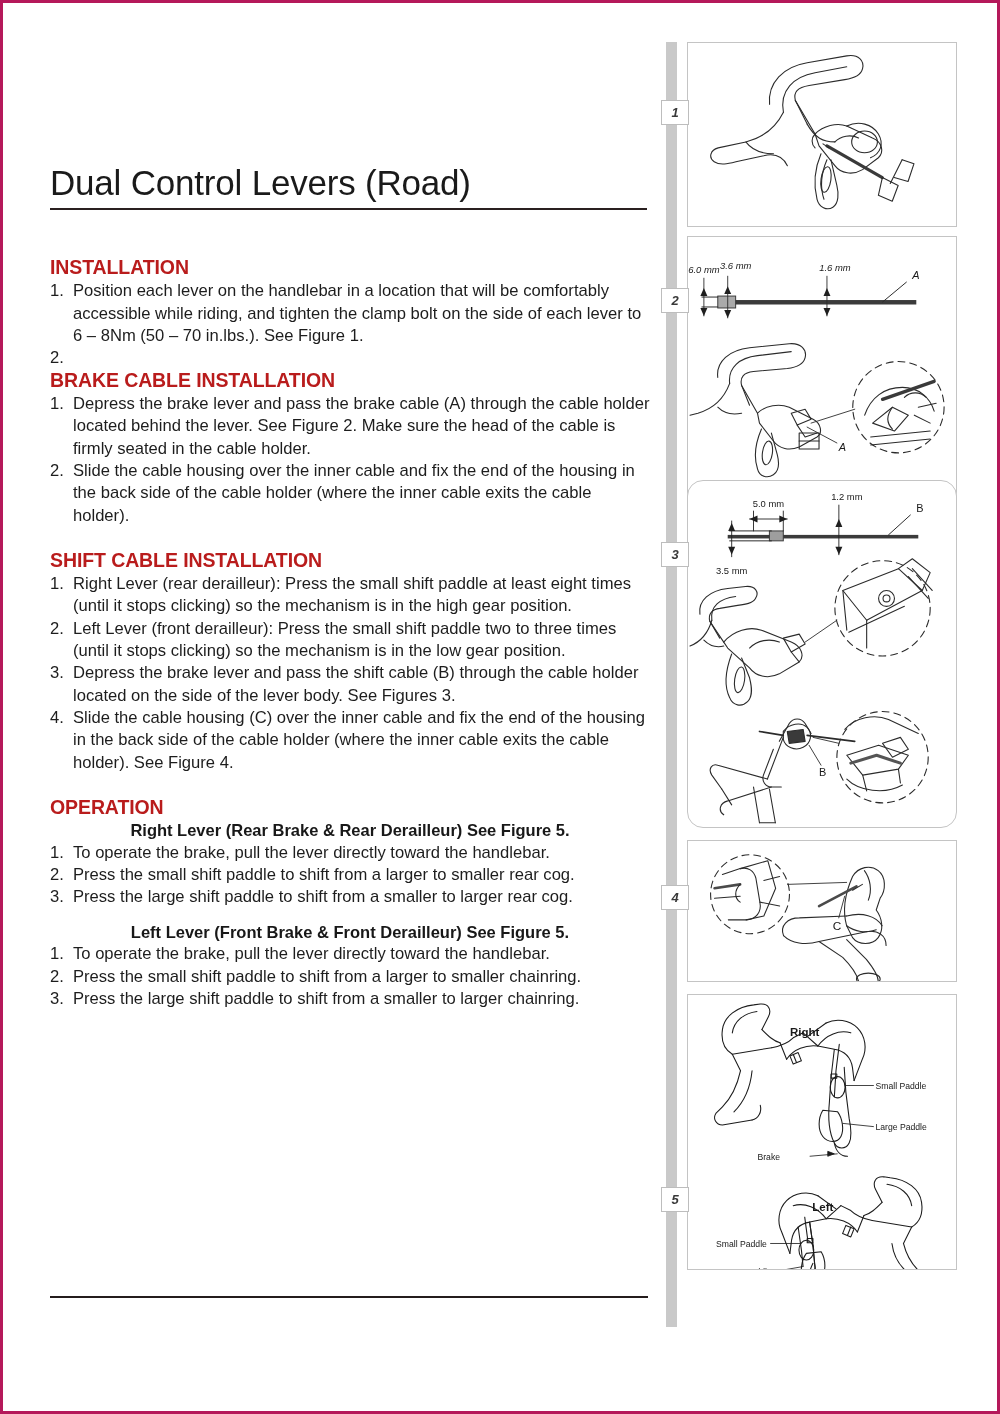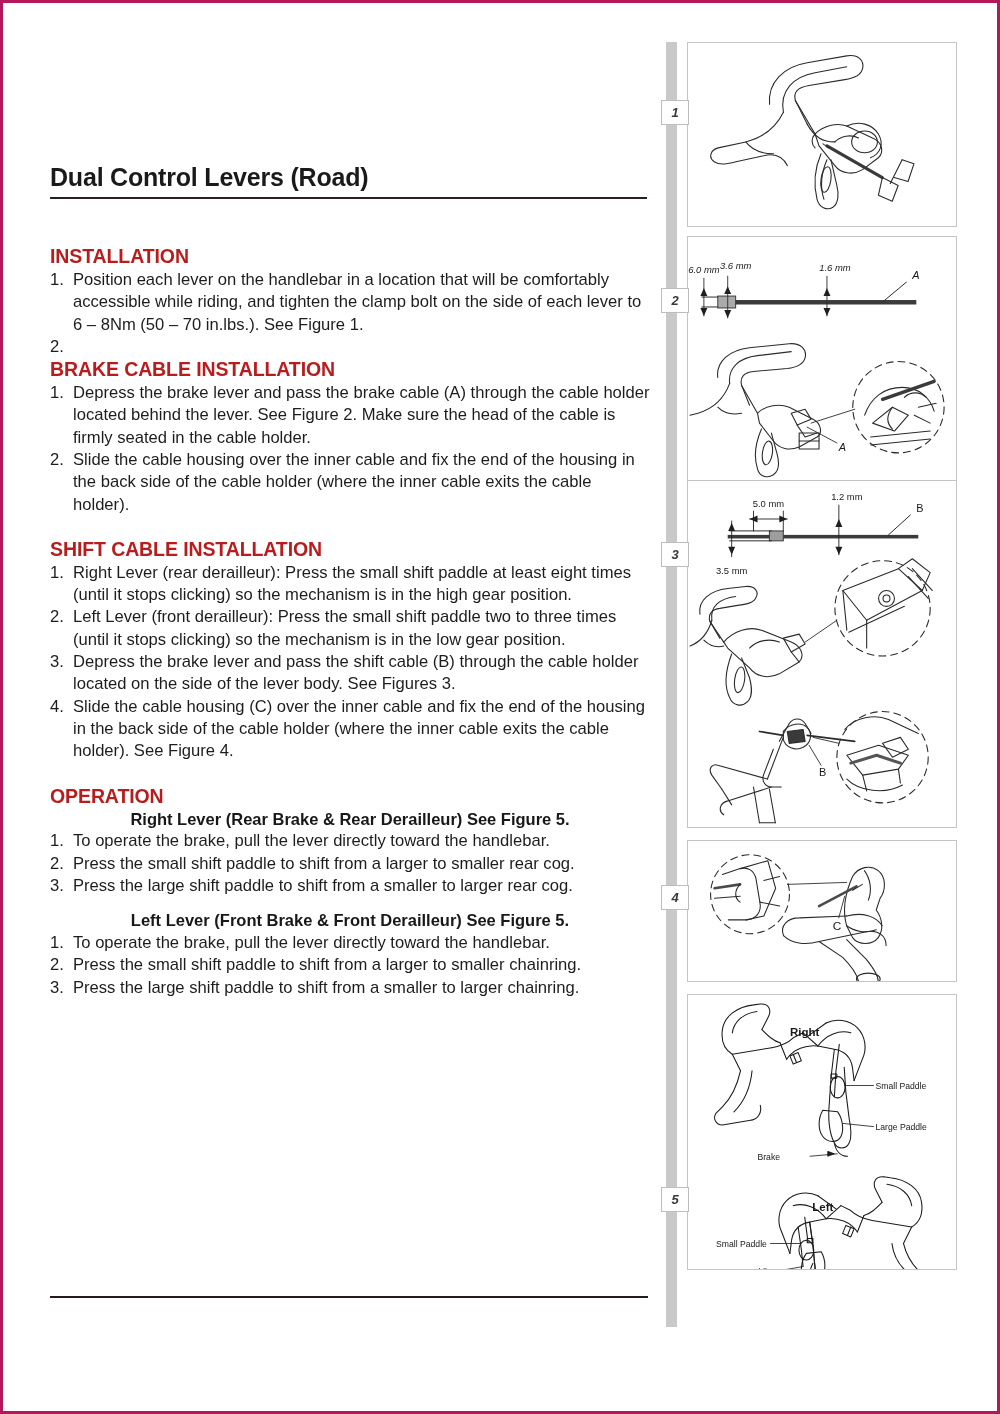--- a/index.html
+++ b/index.html
@@ -22,22 +22,22 @@
   }
 
   
   .text-col {
     position: absolute;
     left: 47px;
     top: 160px;
     width: 600px;
   }
   .doc-title {
-    font-size: 25px;
-    font-weight: bold;
+    font-size: 35px;
+    font-weight: normal;
     color: #1a1a1a;
     letter-spacing: -0.2px;
     margin: 0;
     padding-bottom: 6px;
     border-bottom: 2.5px solid #2a2020;
     width: 597px;
     box-sizing: border-box;
     line-height: 1.12;
   }
   .section {
@@ -298,21 +298,21 @@
           <path d="M228 158 L244 166"></path>
           <path d="M232 150 L250 146"></path>
         </g>
         <g class="fig-label" fill="#1a1a1a" font-size="11" font-family="Liberation Sans, sans-serif">
           <text x="152" y="194">A</text>
         </g>
       </svg>
     </div>
     <div class="panel-num" style="top:246px;">2</div>
 
-    <div class="panel" style="top:438px; height:348px;">
+    <div class="panel" style="top:438px; height:348px;border-radius:16px;">
       <svg viewBox="0 0 270 348">
         <g fill="none" stroke="#1f1f1f" stroke-width="1" stroke-linecap="round">
 
           <rect x="40" y="54" width="192" height="3.6" fill="#3b3b3b" stroke="none"></rect>
 
           <rect x="82" y="50" width="14" height="10" fill="#9e9e9e" stroke="#3b3b3b" stroke-width="1"></rect>
 
           <path d="M42 50 L84 50 M42 60 L84 60" stroke="#2b2b2b"></path>
 
           <path d="M66 30 L66 50" stroke-width="0.9"></path>

